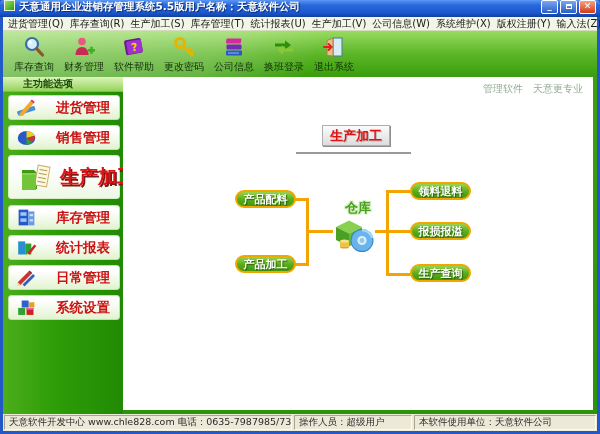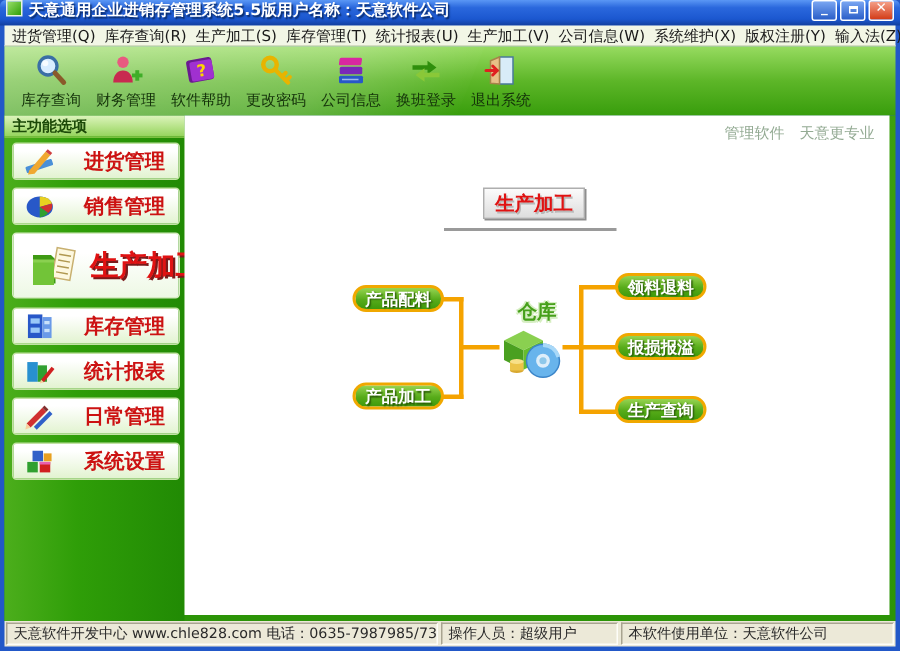--- a/index.html
+++ b/index.html
@@ -41,21 +41,21 @@
   .tlabel { font-size:10px; color:#14320a; white-space:nowrap; }
 
   
   .bodyframe { position:absolute; left:3px; right:3px; top:77px; bottom:20px;
     background:linear-gradient(180deg,#3da00f,#2c9407); }
 
   
   .sidebar { position:absolute; left:0; top:0; width:120px; height:100%;
     background:linear-gradient(90deg,#4cae1c 0%,#2f9e08 40%,#218a04 100%); }
   .side-header { height:15px; background:linear-gradient(180deg,#ddf4bc,#95d45c);
-    border-bottom:1px solid #7cc040; display:flex; align-items:center; padding-left:5px;
+    border-bottom:1px solid #7cc040; display:flex; align-items:center; padding-left:20px;
     font-size:10px; font-weight:bold; color:#1c4a08; }
   .side-items { padding:3px 3px 0 5px; }
   .side-item { height:25px; margin-bottom:5px; background:linear-gradient(180deg,#ffffff 20%,#e2f3d0 100%);
     border:1px solid #c2e2a4; border-radius:3px; display:flex; align-items:center; padding-left:7px; gap:19px; cursor:pointer; }
   .side-item .sicon, .side-item .sicon svg { width:21px; height:21px; display:block; }
   .side-item .slabel { font-size:13.5px; font-weight:bold; color:#cc1212; white-space:nowrap; }
   .side-item.active { height:44px; margin:4px 0 6px; padding-left:10px; gap:7px;
     background:linear-gradient(180deg,#ffffff 30%,#edf8e4 100%); border-color:#d6ecc2; }
   .side-item.active .sicon, .side-item.active .sicon svg { width:34px; height:34px; }
   .side-item.active .slabel { font-size:19px; color:#e01212; text-shadow:1.5px 1.5px 0 #7a1a1a; }

